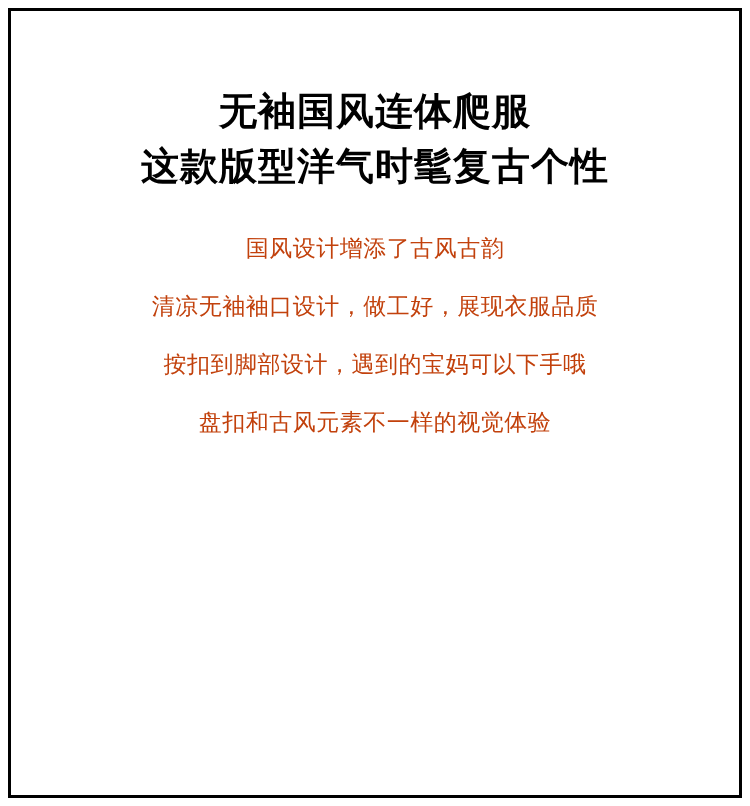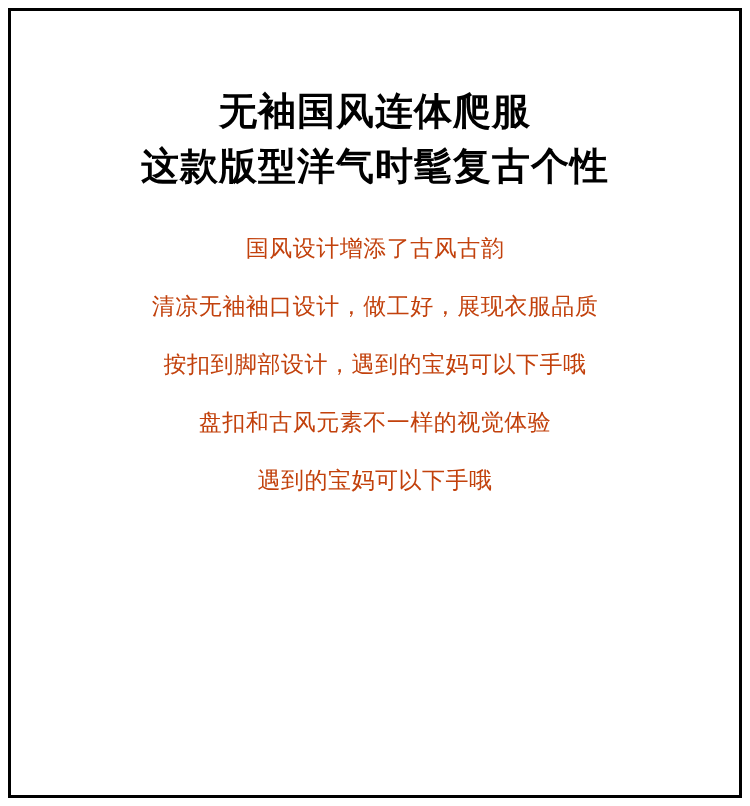--- a/index.html
+++ b/index.html
@@ -75,17 +75,16 @@
     <div class="headline">
       <span class="headline-line">无袖国风连体爬服</span>
       <span class="headline-line">这款版型洋气时髦复古个性</span>
     </div>
 
     <div class="body-lines">
       <div class="body-line">国风设计增添了古风古韵</div>
       <div class="body-line">清凉无袖袖口设计，做工好，展现衣服品质</div>
       <div class="body-line">按扣到脚部设计，遇到的宝妈可以下手哦</div>
       <div class="body-line">盘扣和古风元素不一样的视觉体验</div>
-      <div class="body-line">遇到的宝妈可以下手哦</div>
     </div>
 
   </div>
 </div>
 
 </body></html>

